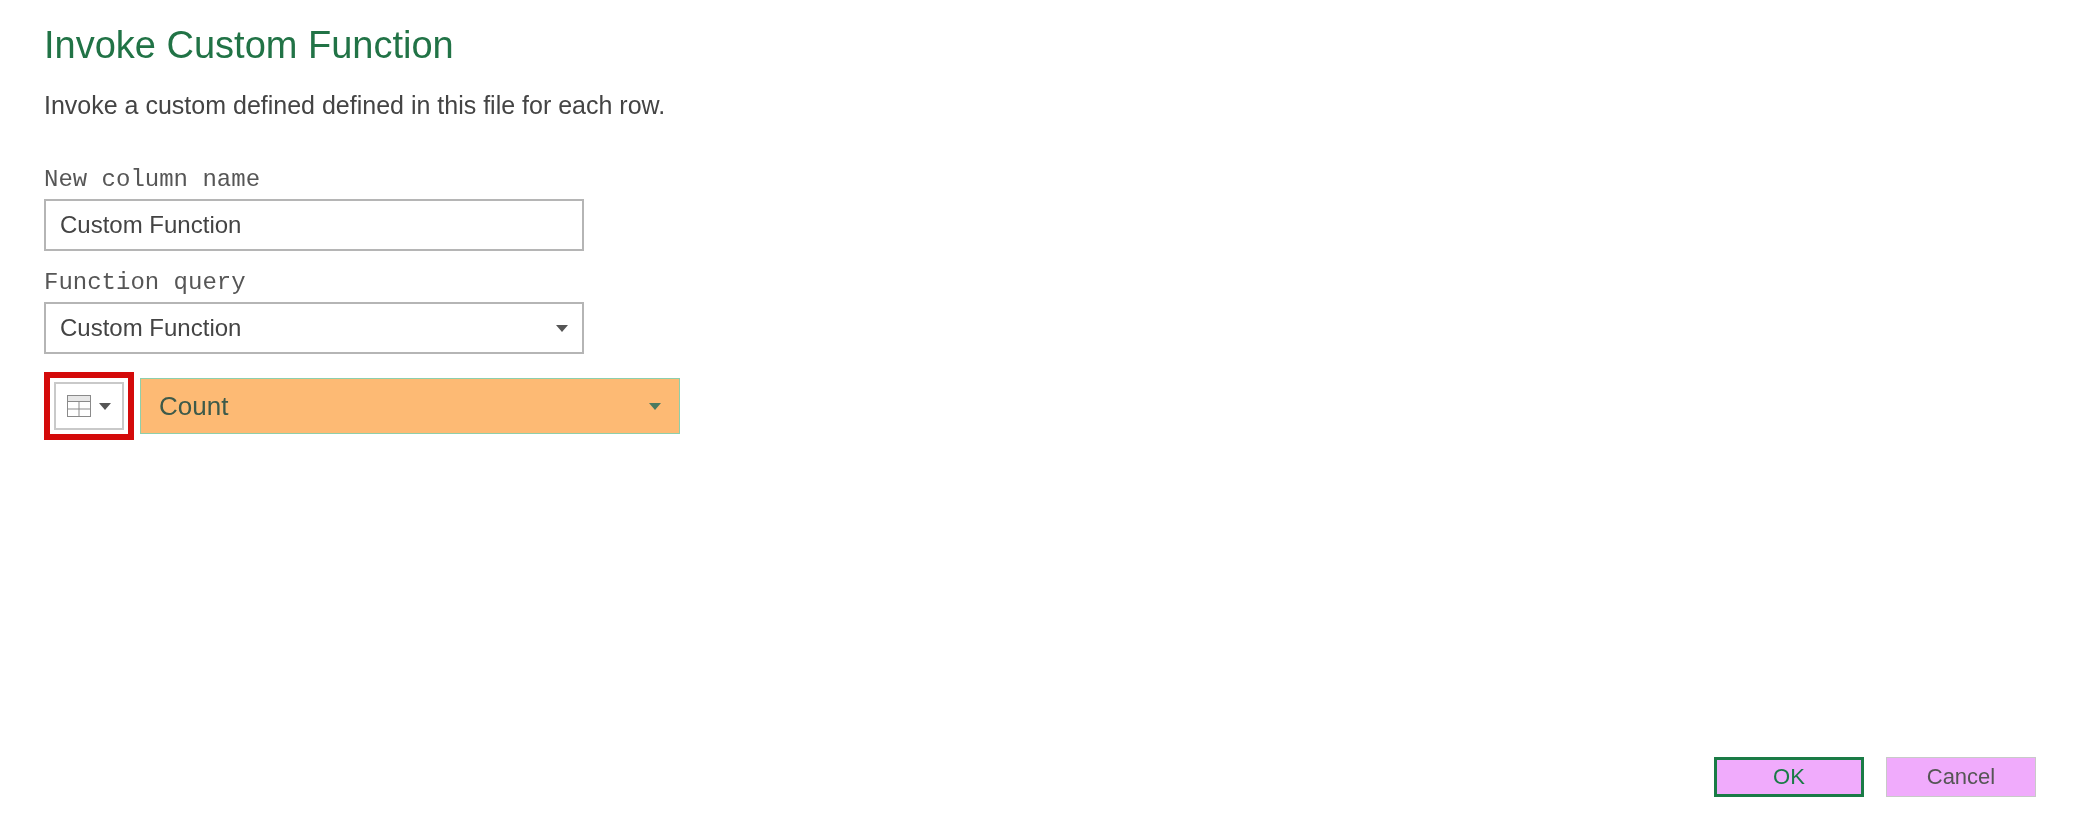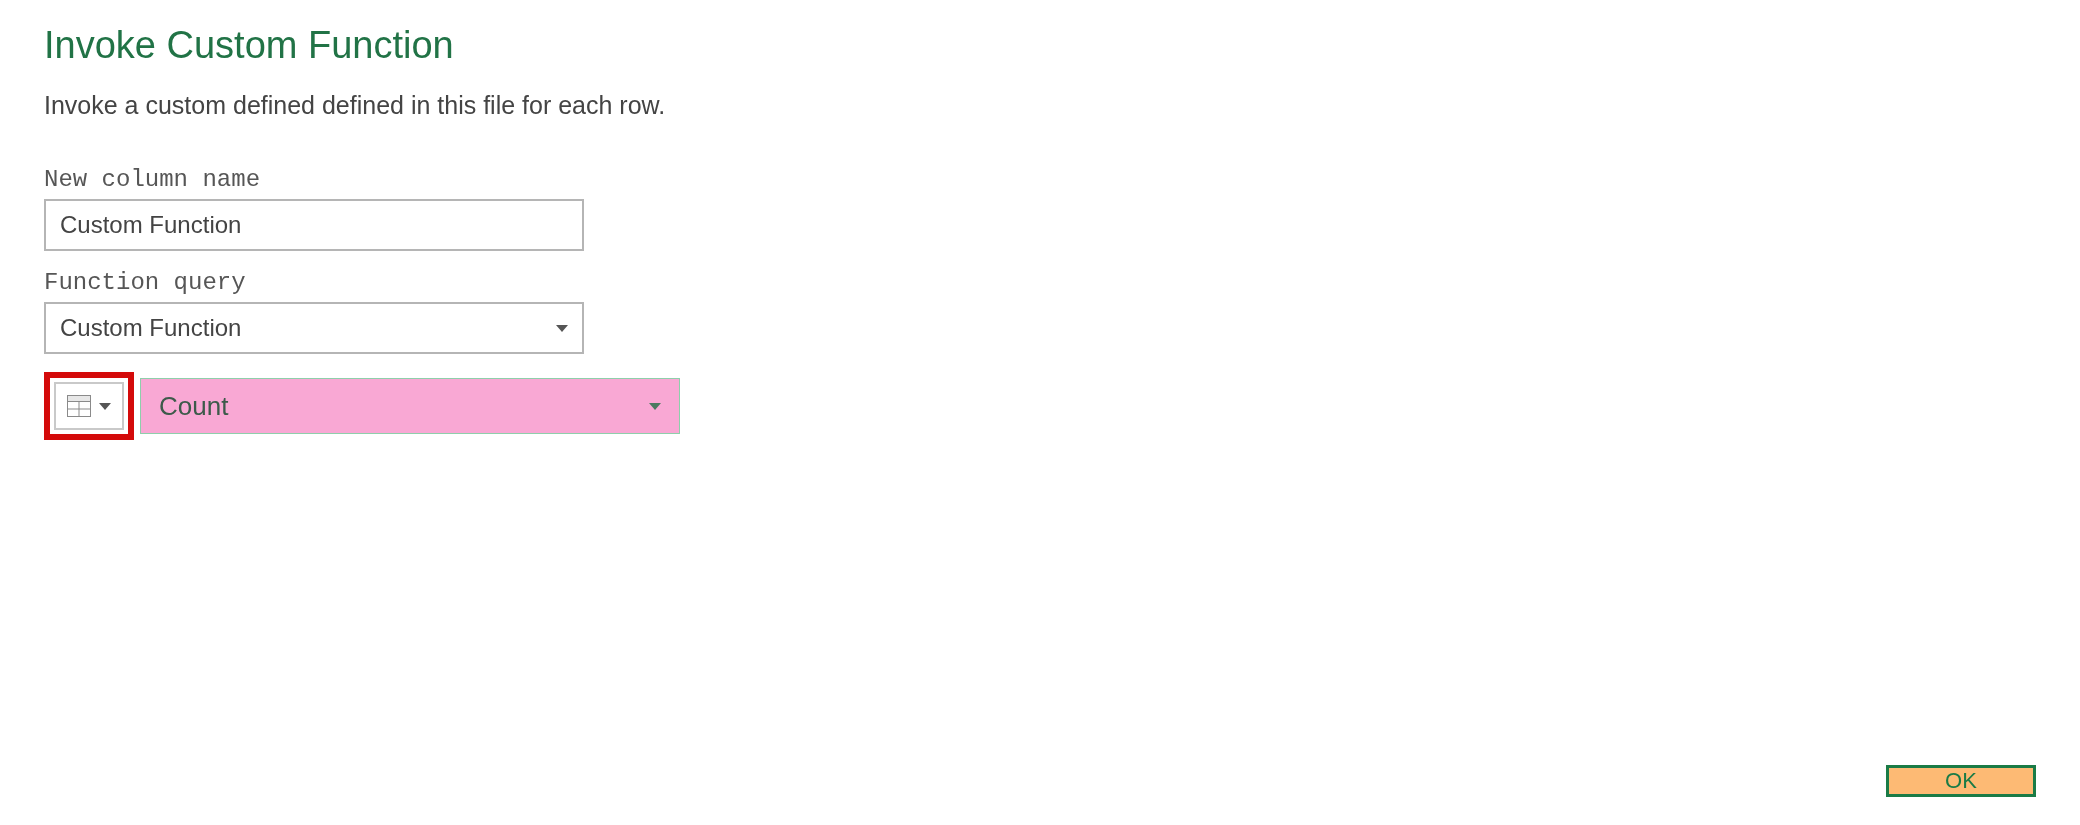--- a/index.html
+++ b/index.html
@@ -99,48 +99,48 @@
     position: relative;
   }
   .table-ico svg { display:block; }
   .param-select {
     display: flex;
     align-items: center;
     justify-content: space-between;
     width: 540px;
     height: 56px;
     border: 1px solid #8ecfab;
-    background: #f9a8d4;
+    background: #fdba74;
     padding: 0 18px;
     font-size: 26px;
     color: #3d5a4a;
     box-sizing: border-box;
     cursor: pointer;
   }
   .sourcetbl-row {
     display:flex;
     align-items:center;
   }
   .buttons {
     position: absolute;
     right: 44px;
     bottom: 28px;
     display: flex;
     gap: 22px;
   }
   .btn {
     width: 150px;
-    height: 32px;
+    height: 40px;
     display: flex;
     align-items: center;
     justify-content: center;
     font-size: 22px;
     cursor: pointer;
     box-sizing: border-box;
-    background: #fdba74;
+    background: #f0abfc;
   }
   .btn-primary {
     border: 3px solid #1a7b46;
     color: #1a7b46;
     font-weight: 500;
   }
   .btn-secondary {
     border: 1px solid #c9c9c9;
     color: #555;
   }
@@ -190,15 +190,18 @@
         <span>Count</span>
         <span class="caret-down" style="border-top-color:#4a7a60;"></span>
       </div>
     </div>
   </div>
 
   <div class="buttons">
     <div class="btn btn-primary">
       <span>OK</span>
     </div>
+    <div class="btn btn-secondary">
+      <span>Cancel</span>
+    </div>
   </div>
 
 </div>
 
 </body></html>

